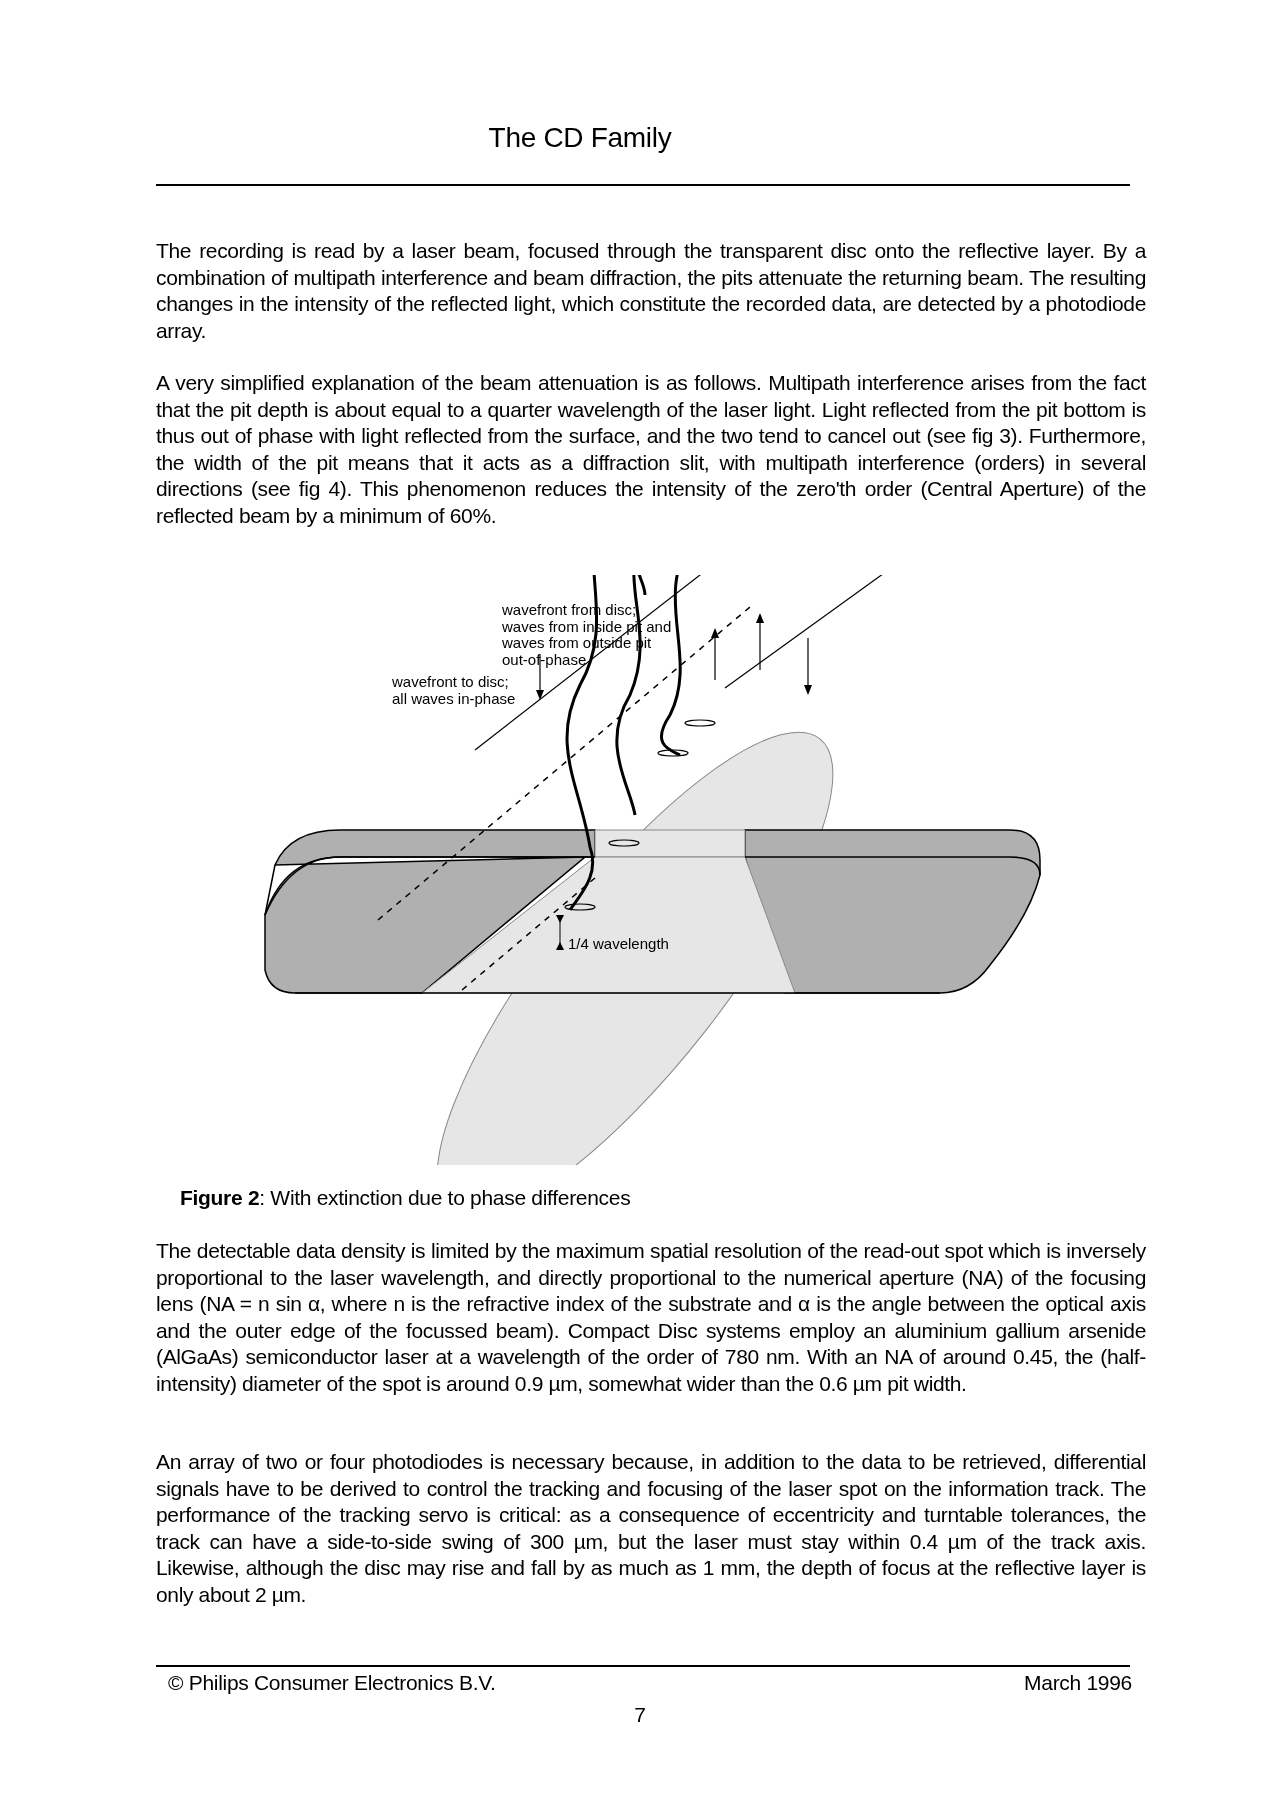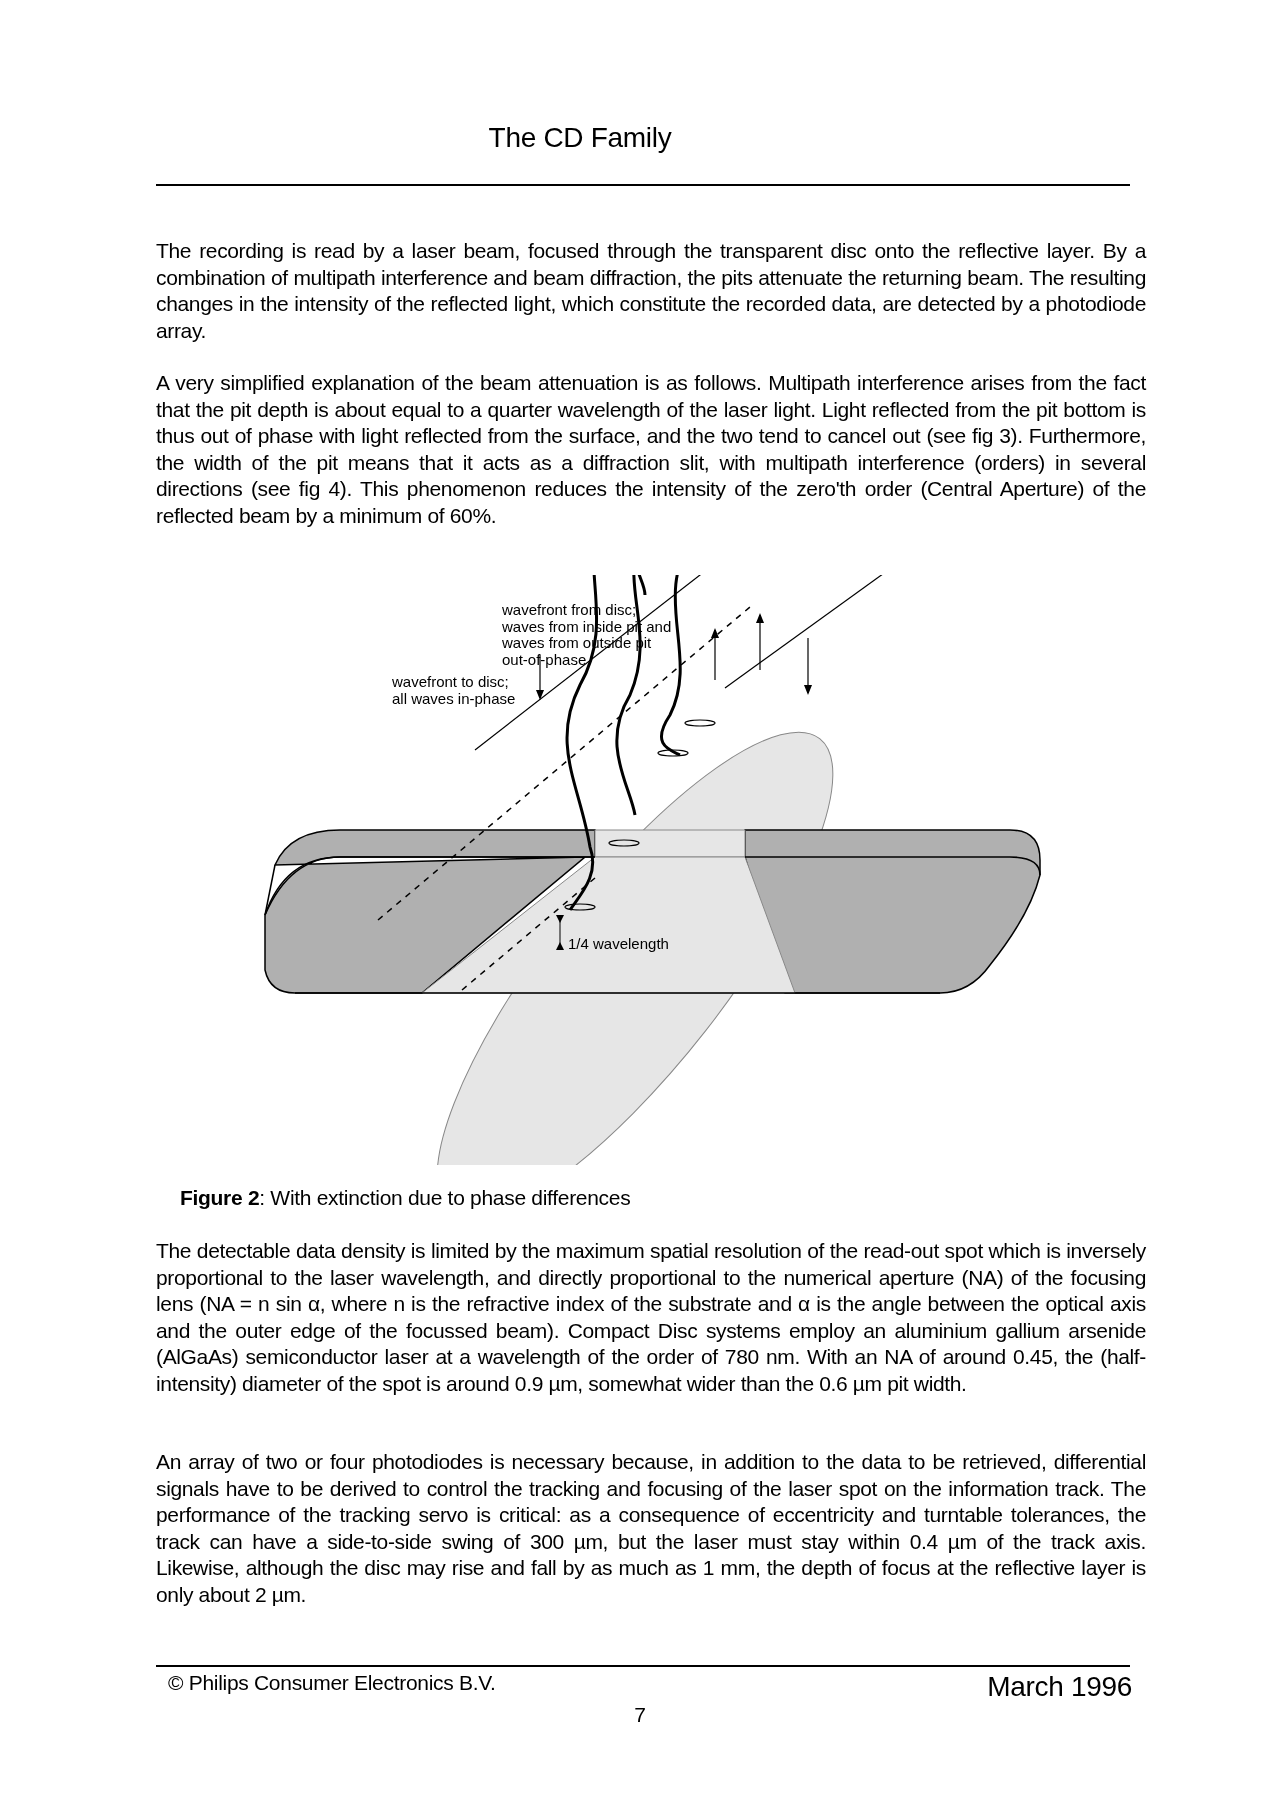--- a/index.html
+++ b/index.html
@@ -9,21 +9,21 @@
   .para { position: absolute; left: 156px; width: 990px; font-size: 21px; line-height: 26.5px; text-align: justify; letter-spacing: -0.35px; margin: 0; }
   .p1 { top: 238px; }
   .p2 { top: 370px; }
   .p3 { top: 1238px; }
   .p4 { top: 1449px; }
   .figure { position: absolute; left: 250px; top: 575px; width: 860px; height: 590px; }
   .caption { position: absolute; top: 1186px; left: 180px; font-size: 21px; letter-spacing: -0.3px; }
   .caption b { font-weight: bold; }
   .rule-bottom { position: absolute; top: 1665px; left: 156px; width: 974px; height: 2px; background: #000; }
   .footer-left { position: absolute; top: 1671px; left: 168px; font-size: 21px; letter-spacing: -0.3px; }
-  .footer-right { position: absolute; top: 1671px; right: 148px; font-size: 28px; letter-spacing: -0.3px; }
+  .footer-right { position: absolute; top: 1671px; right: 148px; font-size: 21px; letter-spacing: -0.3px; }
   .page-number { position: absolute; top: 1703px; left: 0; width: 1280px; text-align: center; font-size: 21px; }
   .fig-label { font-family: "Liberation Sans", sans-serif; font-size: 15px; fill: #000; }
 </style>
 </head>
 <body>
 
 <div class="page-title">The CD Family</div>
 <div class="rule-top"></div>
 
 <p class="para p1">The recording is read by a laser beam, focused through the transparent disc onto the reflective layer.  By a combination of multipath interference and beam diffraction, the pits attenuate the returning beam.  The resulting changes in the intensity of the reflected light, which constitute the recorded data, are detected by a photodiode array.</p>

